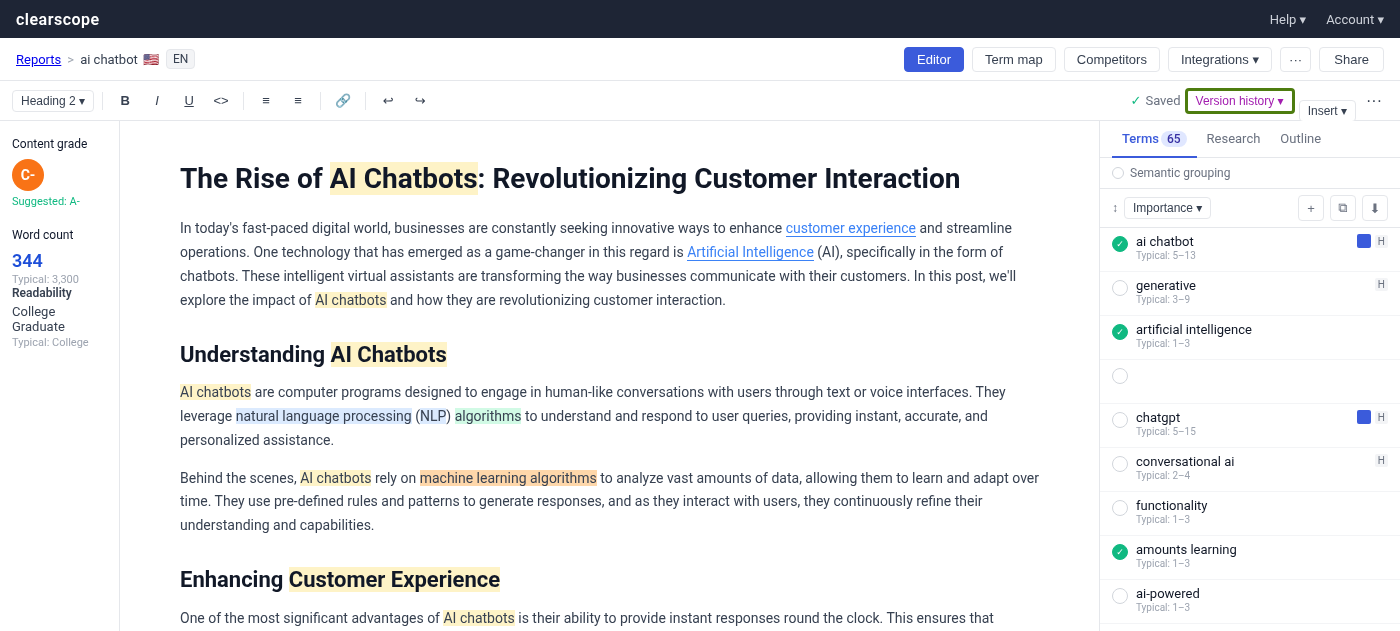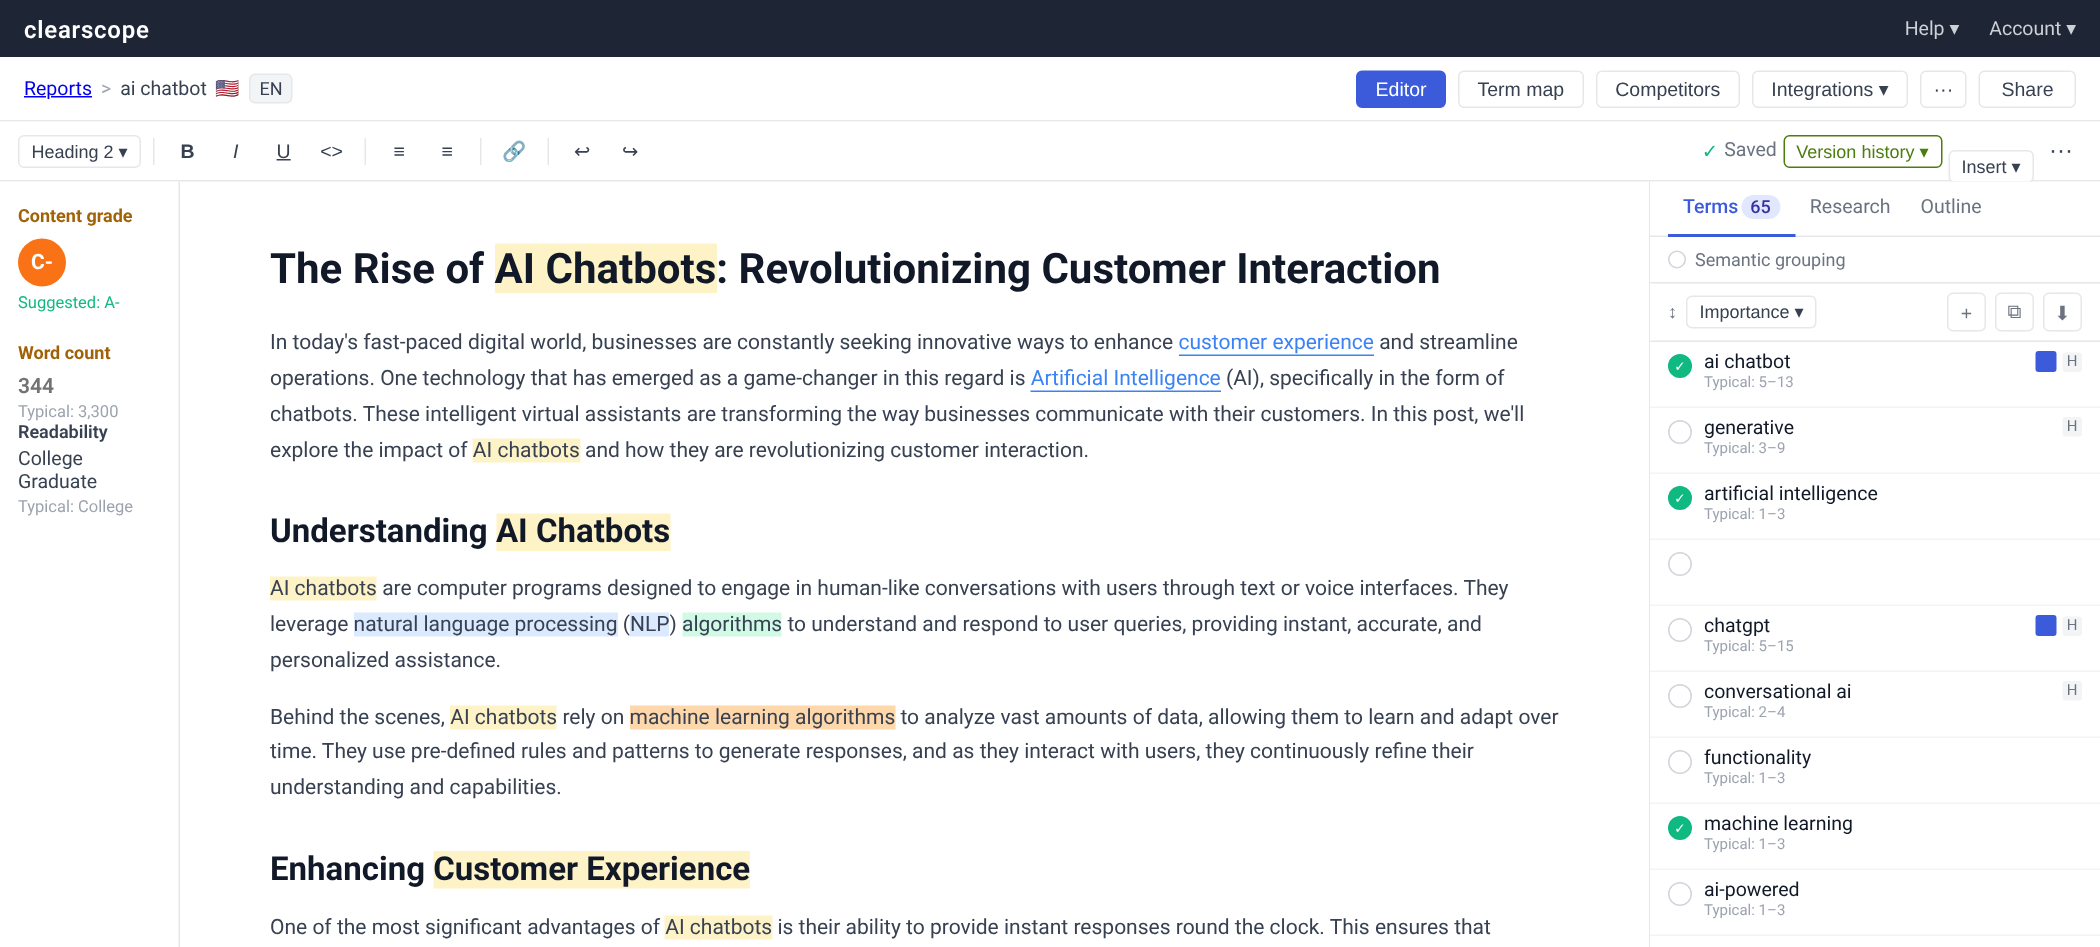--- a/index.html
+++ b/index.html
@@ -135,26 +135,26 @@
     .saved-indicator {
       display: flex;
       align-items: center;
       gap: 4px;
       font-size: 13px;
       color: #6b7280;
     }
     .saved-indicator .check { color: #10b981; }
     .version-history-btn {
       padding: 3px 8px;
-      border: 1px solid #4d7c0f;
-      border-radius: 4px;
-      background: #fff;
-      font-size: 12px;
-      cursor: pointer;
-      color: #4d7c0f;
+      border: 3px solid #4d7c0f;
+      border-radius: 4px;
+      background: #fff;
+      font-size: 12px;
+      cursor: pointer;
+      color: #a21caf;
       display: flex;
       align-items: center;
       gap: 4px;
     }
     .insert-btn {
       padding: 3px 8px;
       border: 1px solid #e5e7eb;
       border-radius: 4px;
       background: #fff;
       font-size: 12px;
@@ -190,22 +190,22 @@
     .left-sidebar {
       width: 120px;
       border-right: 1px solid #e5e7eb;
       padding: 16px 12px;
       background: #fff;
       flex-shrink: 0;
     }
     .content-grade-section { margin-bottom: 20px; }
     .section-label {
       font-size: 12px;
-      font-weight: 700;
-      color: #a16207;
+      font-weight: 400;
+      color: #0f172a;
       margin-bottom: 8px;
     }
     .grade-circle {
       width: 32px;
       height: 32px;
       border-radius: 50%;
       background: #f97316;
       display: flex;
       align-items: center;
       justify-content: center;
@@ -213,23 +213,23 @@
       font-size: 14px;
       font-weight: 700;
       margin-bottom: 4px;
     }
     .suggested-text {
       font-size: 11px;
       color: #10b981;
     }
     .stat-section { margin-bottom: 0; }
     .stat-value {
-      font-size: 14px;
+      font-size: 18px;
       font-weight: 600;
-      color: #737373;
+      color: #1d4ed8;
     }
     .stat-typical {
       font-size: 11px;
       color: #9ca3af;
       margin-top: 2px;
     }
     .readability-section { }
     .readability-label {
       font-size: 12px;
       font-weight: 600;
@@ -625,21 +625,21 @@
           <div class="term-check"></div>
           <div class="term-info">
             <div class="term-name">functionality</div>
             <div class="term-typical">Typical: 1–3</div>
           </div>
           <div class="term-right"></div>
         </div>
         <div class="term-item">
           <div class="term-check checked"></div>
           <div class="term-info">
-            <div class="term-name">machine learning</div>
+            <div class="term-name">amounts learning</div>
             <div class="term-typical">Typical: 1–3</div>
           </div>
           <div class="term-right"></div>
         </div>
         <div class="term-item">
           <div class="term-check"></div>
           <div class="term-info">
             <div class="term-name">ai-powered</div>
             <div class="term-typical">Typical: 1–3</div>
           </div>

